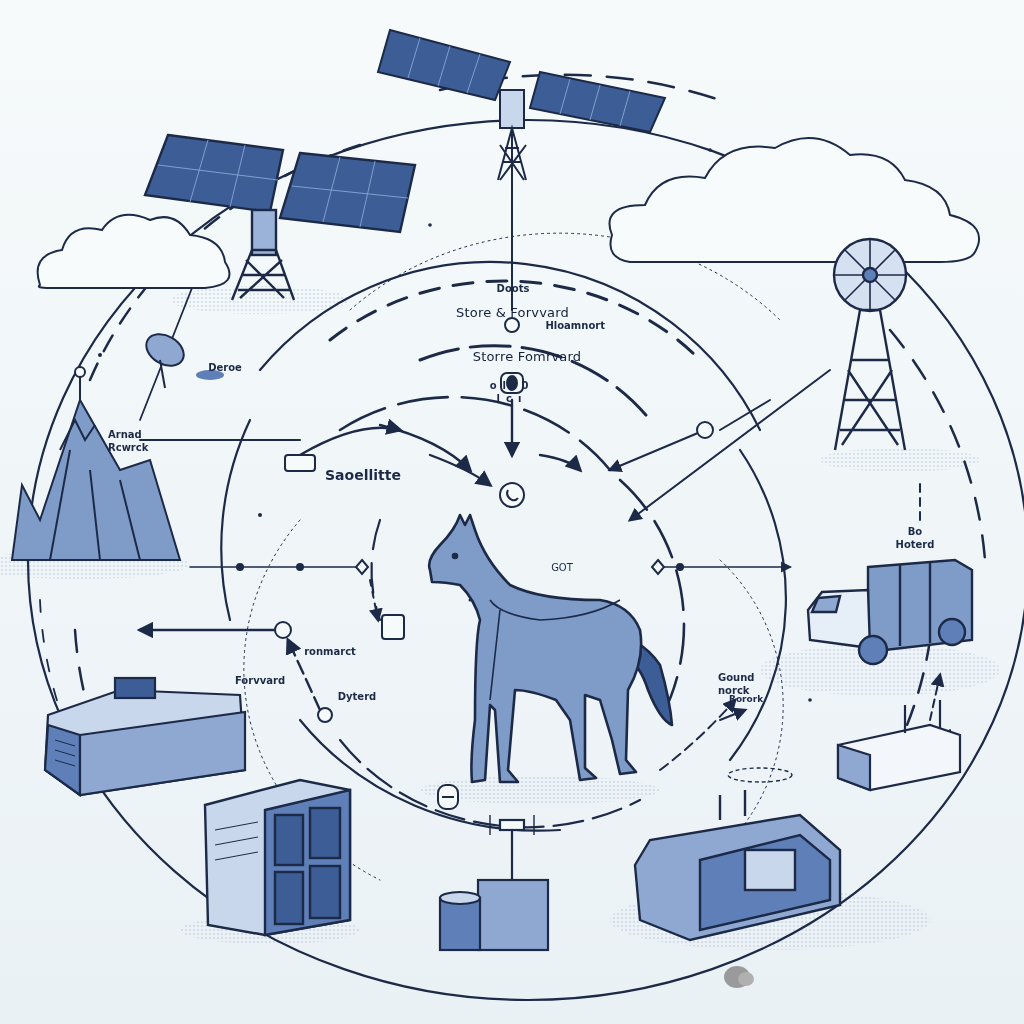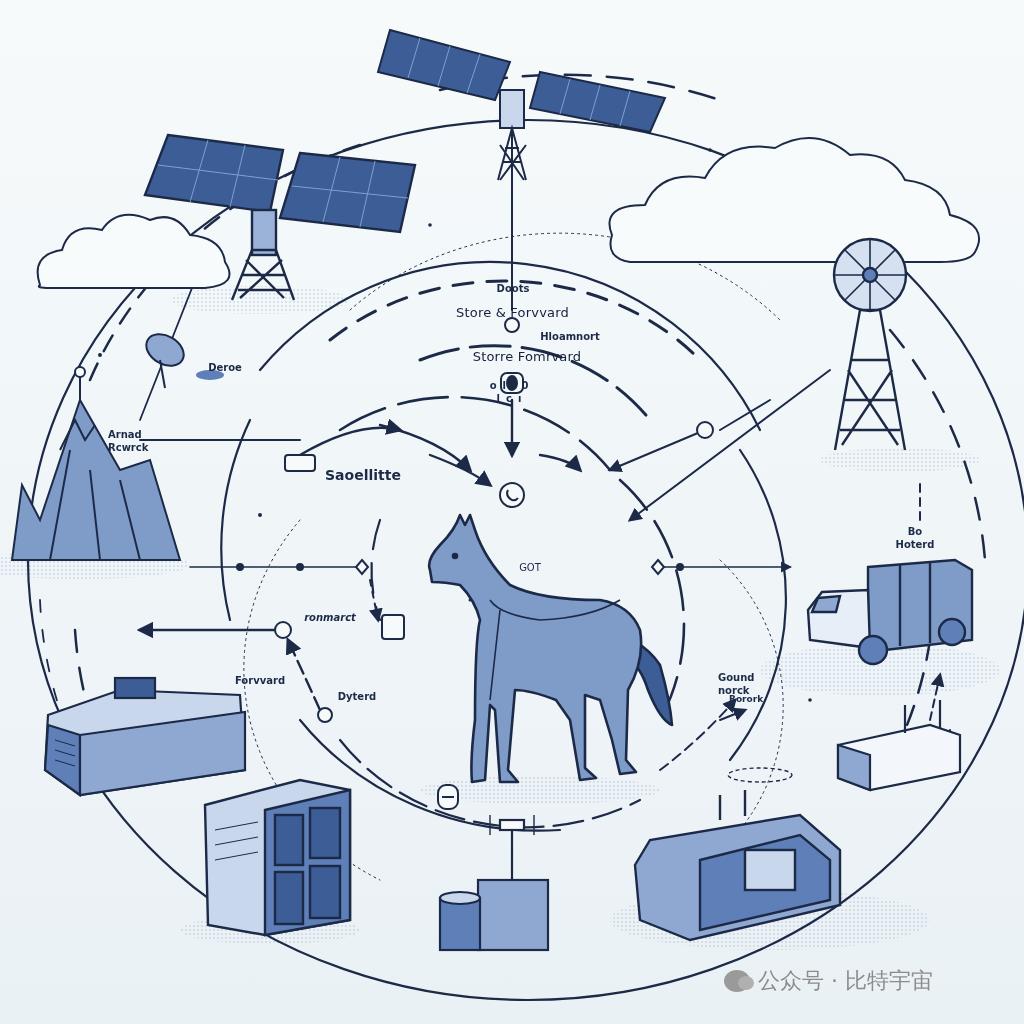--- a/index.html
+++ b/index.html
@@ -284,33 +284,32 @@
       <circle cx="710" cy="150" r="1.8"></circle>
     <circle cx="100" cy="355" r="2"></circle>
       <circle cx="260" cy="515" r="2"></circle>
     <circle cx="810" cy="700" r="1.8"></circle>
       <circle cx="470" cy="600" r="1.5"></circle>
   </g>
 </svg>
 
 <div class="lbl small" style="left:488px; top:282px; width:50px;">Doots</div>
 <div class="lbl big" style="left:440px; top:298px; width:145px;">Store &amp; Forvvard</div>
-<div class="lbl small" style="left:535px; top:330px; width:70px;">Hloamnort</div>
+<div class="lbl small" style="left:535px; top:319px; width:70px;text-align:right;">Hloamnort</div>
 <div class="lbl big" style="left:457px; top:342px; width:140px;">Storre Fomrvard</div>
 <div class="lbl small" style="left:480px; top:379px; width:64px; letter-spacing:6px;">ol 0 lcı</div>
 <div class="lbl small" style="left:200px; top:351px; width:50px;margin-top:10px;">Deroe</div>
 <div class="lbl small" style="left:108px; top:428px; width:60px; text-align:left;">Arnad
 Rcwrck</div>
 <div class="lbl" style="left:325px; top:469px; width:70px;">Saoellitte</div>
-<div class="lbl small" style="left:515px; top:561px; width:30px; font-weight:normal;">GOT</div>
-<div class="lbl small" style="left:300px; top:611px; width:60px;font-style:italic;">ronmarct</div>
+<div class="lbl small" style="left:547px; top:561px; width:30px; font-weight:normal;">GOT</div>
+<div class="lbl small" style="left:300px; top:645px; width:60px;">ronmarct</div>
 <div class="lbl small" style="left:230px; top:674px; width:60px;">Forvvard</div>
 <div class="lbl small" style="left:332px; top:690px; width:50px;">Dyterd</div>
 <div class="lbl small" style="left:890px; top:525px; width:50px;">Bo
 Hoterd</div>
 <div class="lbl small" style="left:718px; top:671px; width:50px; text-align:left;">Gound
 norck</div>
 <div class="lbl small" style="left:693px; top:693px; width:50px; text-align:left; font-size:9px;padding-left:36px;">Rorork</div>
 
 <div class="watermark">
   <span class="wm-icon"></span>
-  <span>公众号 · 比特宇宙</span>
 </div>
 
 </body></html>

